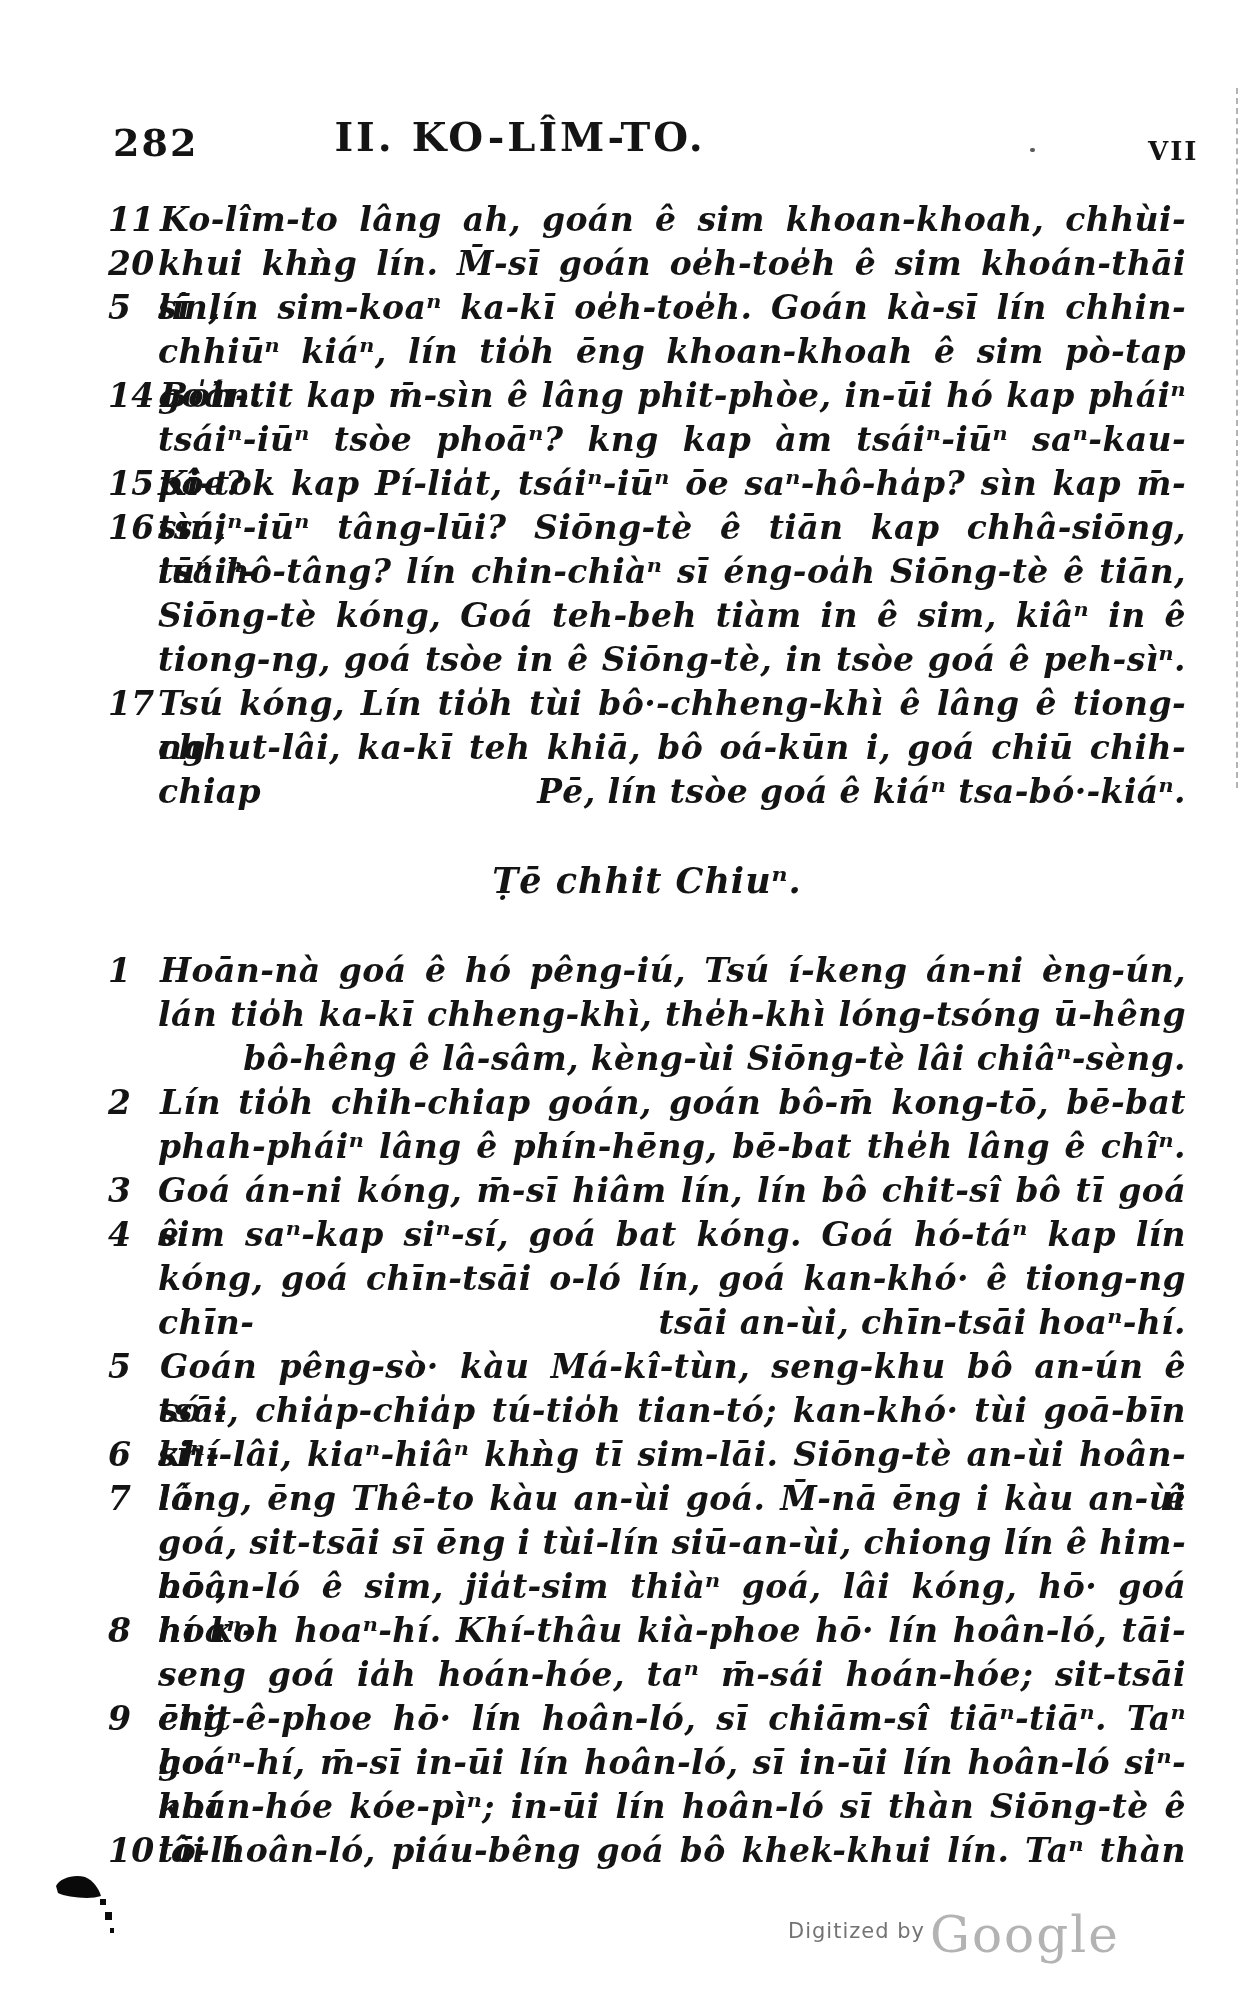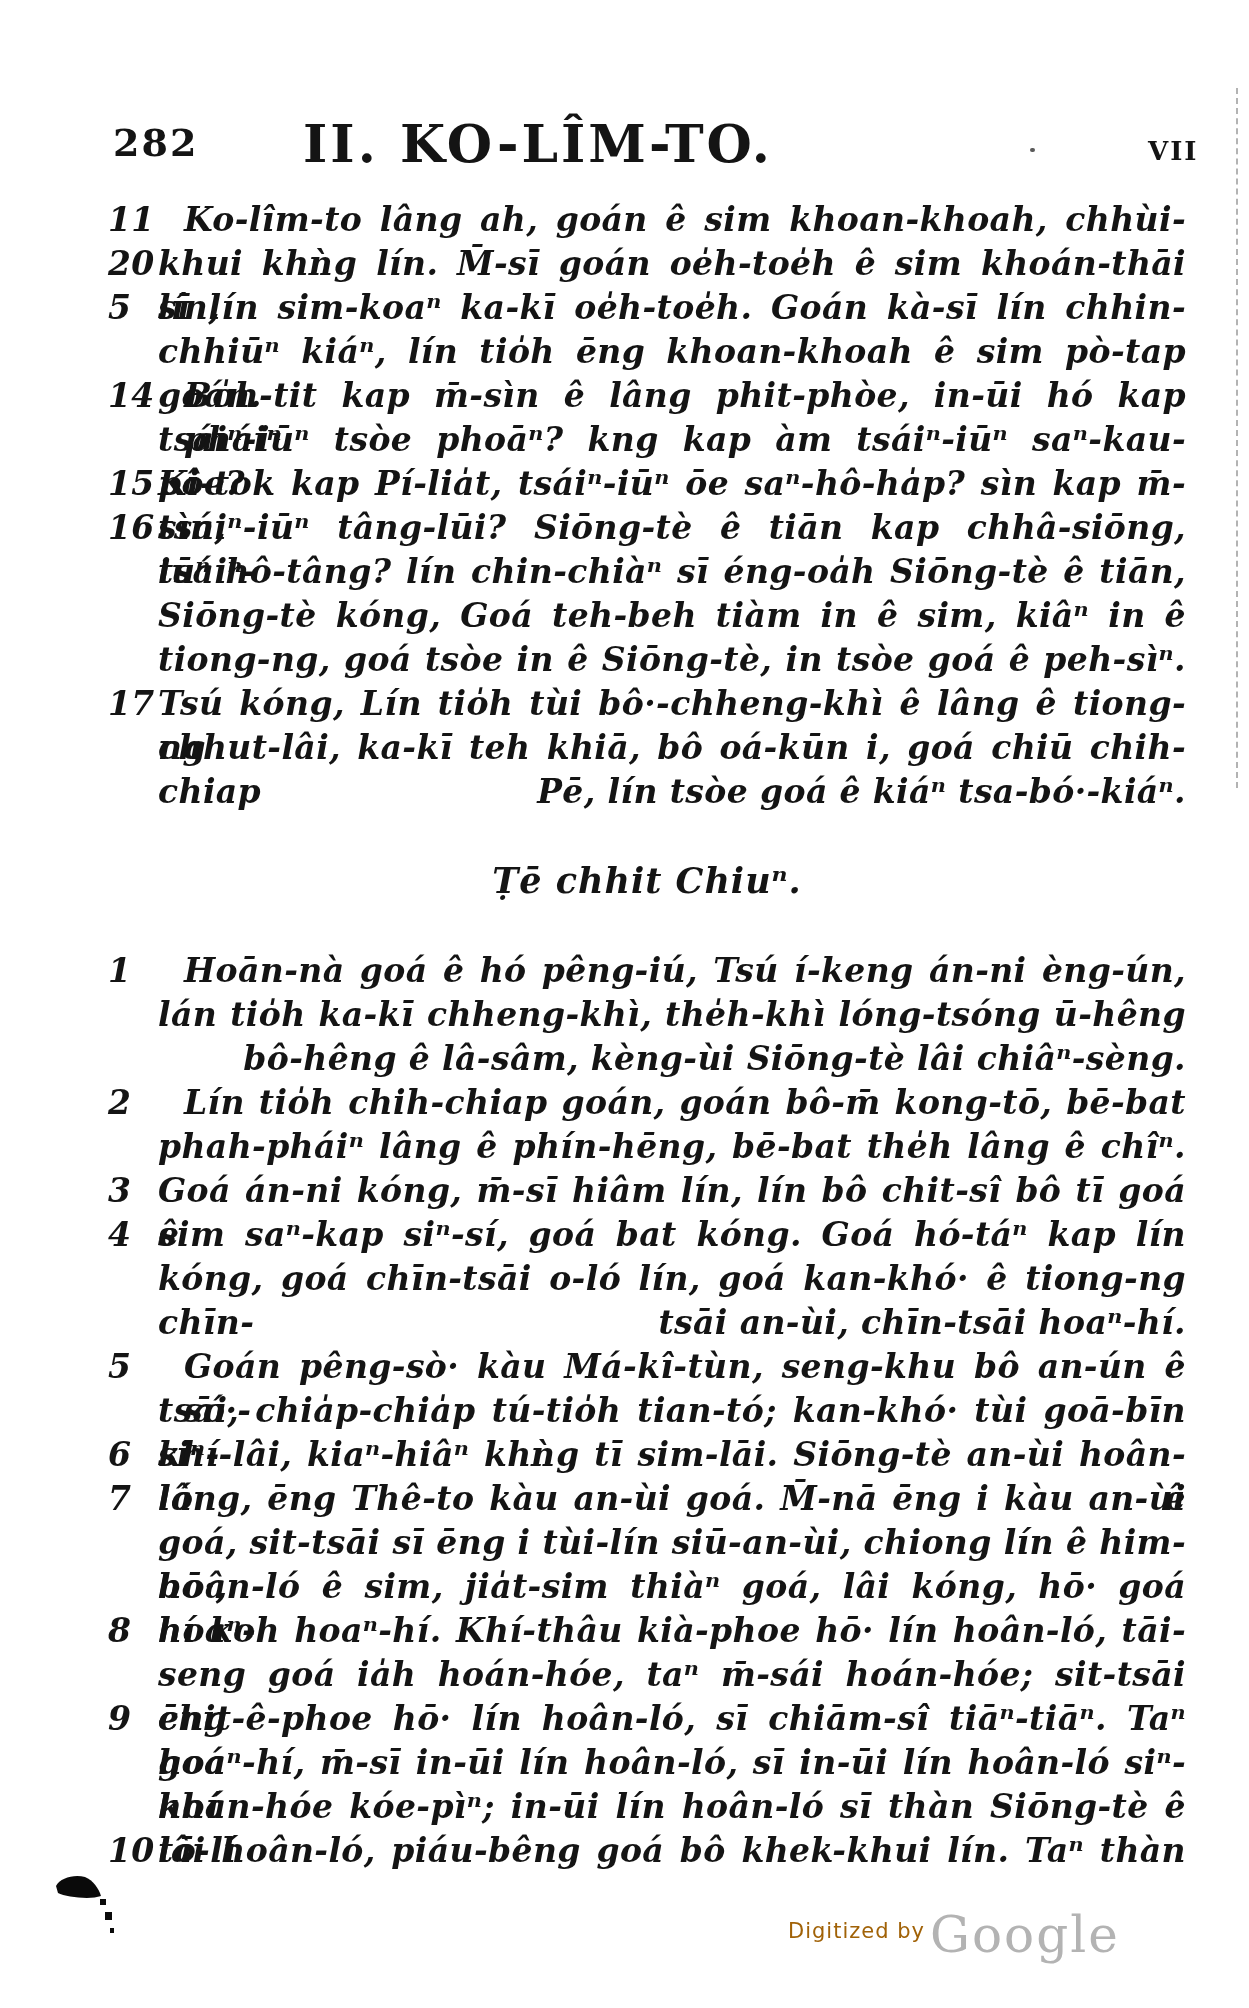--- a/index.html
+++ b/index.html
@@ -12,41 +12,41 @@
     color:#141414;
   }
   
   .hdr-num{
     position:absolute;left:113px;top:120px;
     font-size:38px;font-weight:700;letter-spacing:2px;
   }
   .hdr-title{
     position:absolute;left:0;top:113px;width:1040px;
     text-align:center;
-    font-size:52px;font-weight:700;letter-spacing:3px;padding-left:18px;
+    font-size:40px;font-weight:700;letter-spacing:3px;
   }
   .hdr-roman{
     position:absolute;left:1148px;top:136px;
     font-size:26px;font-weight:700;letter-spacing:2px;
   }
   .hdr-dot{
     position:absolute;left:1030px;top:148px;width:5px;height:4px;
     background:#5a5a5a;border-radius:2px;
   }
   
   .body{
     position:absolute;left:108px;top:198px;width:1078px;
     font-size:33px;font-weight:700;line-height:44px;
     letter-spacing:0.4px;
     font-style:italic;
   }
   .line{position:relative;height:44px;white-space:nowrap;}
   .vnum{position:absolute;left:0;top:0;}
   .vtext{display:block;margin-left:50px;white-space:normal;text-align:right;}
-  .line.p .vtext{margin-left:76px;}
+  .line.p .vtext{margin-left:52px;}
   .line.j .vtext{text-align:justify;text-align-last:justify;}
   .heading-line{
     height:44px;margin:45px 0 46px;
     text-align:center;font-size:35px;font-weight:700;letter-spacing:1px;
   }
   
   .edge-line{
     position:absolute;left:1236px;top:88px;height:700px;width:0;
     border-left:2px dashed #9a9a9a;opacity:.75;
   }
@@ -219,17 +219,17 @@
   <div class="edge-line"></div>
 
   <svg class="blot" width="1249" height="2008" viewBox="0 0 1249 2008">
     <path d="M56 1886 C60 1878, 74 1874, 85 1877 C93 1880, 99 1889, 101 1896 C90 1900, 66 1897, 58 1893 Z" fill="#0a0a0a"></path>
     <rect x="100" y="1899" width="6" height="6" fill="#0a0a0a"></rect>
     <rect x="105" y="1912" width="7" height="8" fill="#0a0a0a"></rect>
     <rect x="110" y="1928" width="4" height="5" fill="#0a0a0a"></rect>
   </svg>
 
   <div class="wm">
-    <span class="wm-pre" style="color: #a16207;">Digitized by</span>
+    <span class="wm-pre" style="color: #737373;">Digitized by</span>
     <span class="wm-logo" style="color: rgb(179, 179, 179);">Google</span>
   </div>
 
 </div>
 
 </body></html>

